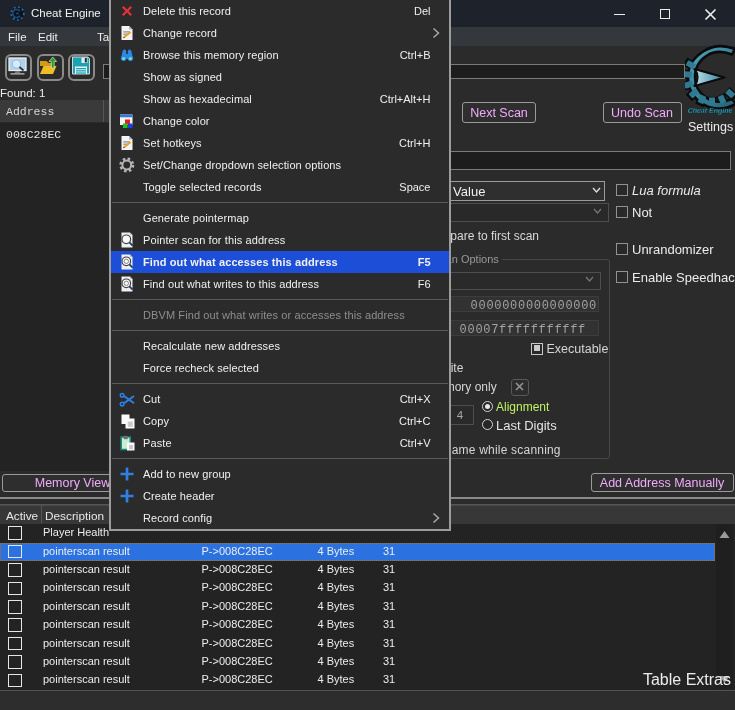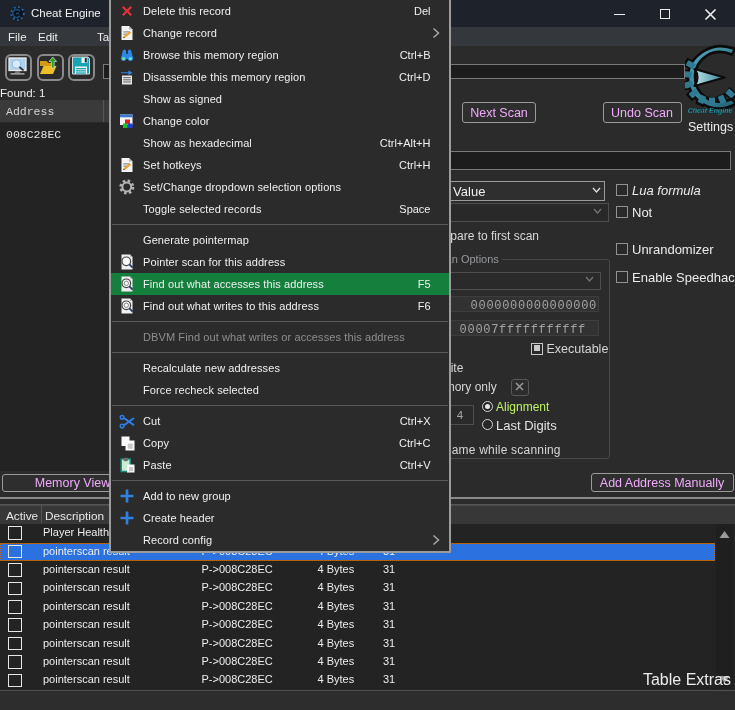--- a/index.html
+++ b/index.html
@@ -15,21 +15,21 @@
   .dinp{position:absolute;background:#2A2A2A;border:1px solid #4E4E4E;}
   .hexbox{background:#323232;border:1px solid #3D3D3D;}
   .chev{width:9px;height:9px;}
   
   #menu{position:absolute;left:109px;top:-2px;width:337.5px;border:2px solid #9C9C9C;
         background:#2B2B2B;z-index:50;}
   .mi{height:22px;display:flex;align-items:center;position:relative;}
   .mi .ic{width:32px;flex:0 0 32px;display:flex;align-items:center;justify-content:center;}
   .mi .lb{flex:1;white-space:nowrap;color:#F0F0F0;letter-spacing:0.1px;}
   .mi .sc{padding-right:18px;color:#F0F0F0;}
-  .mi.hl{background:#15803d;}
+  .mi.hl{background:#1d4ed8;font-weight:bold;}
   .mi.dis .lb{color:#8E8E8E;}
   .msep{height:0;border-top:1px solid #5A5A5A;margin:4px 1px;}
   .arr{position:absolute;right:9px;top:5px;}
 </style>
 </head>
 <body>
 <div id="win">
 
   <div class="ab" style="left:0;top:0;width:735px;height:27px;background:#1E222B;"></div>
   <div class="ab" style="left:31px;top:7px;font-size:11.5px;color:#F2F2F2;">Cheat Engine</div>
@@ -287,52 +287,39 @@
             <circle cx="4.6" cy="11.2" r="2.7" fill="#2E86E8"></circle>
             <circle cx="11.4" cy="11.2" r="2.7" fill="#2E86E8"></circle>
             <circle cx="4.6" cy="11.6" r="1.7" fill="#63E0B8"></circle>
             <circle cx="11.4" cy="11.6" r="1.7" fill="#63E0B8"></circle>
           </svg>
         </span>
         <span class="lb">Browse this memory region</span>
         <span class="sc">Ctrl+B</span>
       </div>
       <div class="mi">
-        <span class="ic">
-          <svg width="16" height="16">
-            <path d="M2 3.2 H9.5 V1.2 L13.5 3.7 L9.5 6.2 V4.2 H2 Z" fill="#2E86E8"></path>
-            <rect x="3" y="6.5" width="10" height="9" fill="#E6E6E6"></rect>
-            <rect x="4.2" y="8" width="7.6" height="1.2" fill="#777"></rect>
-            <rect x="4.2" y="10.2" width="7.6" height="1.2" fill="#777"></rect>
-            <rect x="4.2" y="12.4" width="7.6" height="1.2" fill="#777"></rect>
-          </svg>
-        </span>
-        <span class="lb">Disassemble this memory region</span>
-        <span class="sc">Ctrl+D</span>
-      </div>
-      <div class="mi">
         <span class="ic"></span>
         <span class="lb">Show as signed</span>
+      </div>
+      <div class="mi">
+        <span class="ic"></span>
+        <span class="lb">Show as hexadecimal</span>
+        <span class="sc">Ctrl+Alt+H</span>
       </div>
       <div class="mi">
         <span class="ic">
           <svg width="16" height="16">
             <rect x="1" y="1.5" width="12.5" height="10.5" fill="#F5F5F5"></rect>
             <rect x="1" y="1.5" width="12.5" height="2.8" fill="#3A78D0"></rect>
             <rect x="6" y="6.5" width="5" height="5" fill="#E02020"></rect>
             <rect x="4" y="10.5" width="4.5" height="4.5" fill="#20C020"></rect>
             <rect x="9" y="10.5" width="4.5" height="4.5" fill="#2040E0"></rect>
           </svg>
         </span>
         <span class="lb">Change color</span>
-      </div>
-      <div class="mi">
-        <span class="ic"></span>
-        <span class="lb">Show as hexadecimal</span>
-        <span class="sc">Ctrl+Alt+H</span>
       </div>
       <div class="mi">
         <span class="ic">
           <svg width="16" height="16">
             <path d="M2.5 1 h7.5 l3.5 3.5 V15 H2.5 Z" fill="#F4F4F4"></path>
             <path d="M10 1 l3.5 3.5 H10 Z" fill="#AEB8C2"></path>
             <rect x="4.3" y="6.3" width="6.5" height="1.2" fill="#8A8A8A"></rect>
             <rect x="4.3" y="8.6" width="4" height="1.2" fill="#8A8A8A"></rect>
             <path d="M12.2 7.8 L6.4 12.6 L4.2 13.2 L5 11 L10.8 6.2 Z" fill="#F0A028"></path>
             <path d="M4.2 13.2 L6 12.7 L4.6 11.5 Z" fill="#5A4A30"></path>

